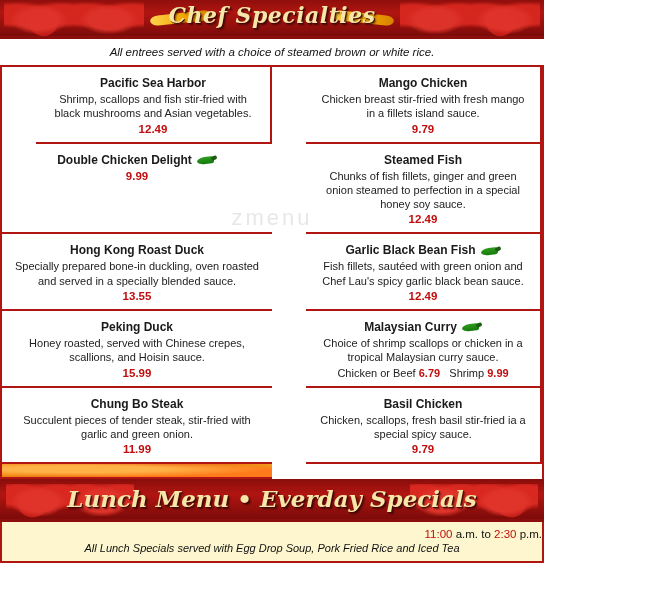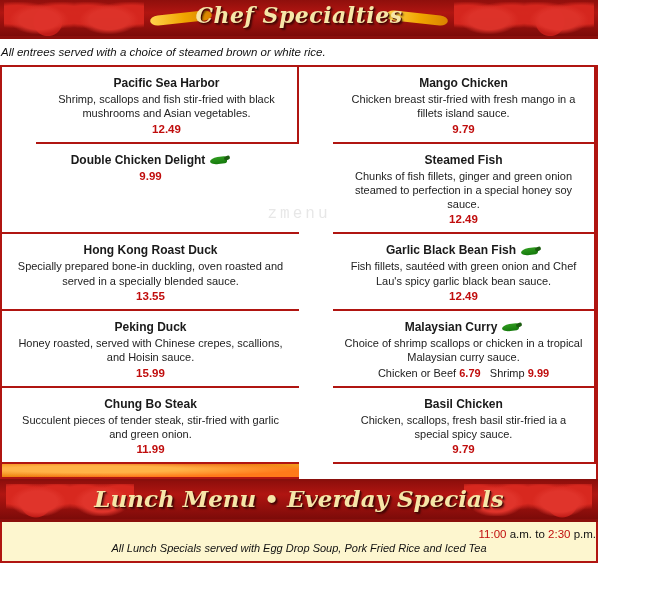--- a/index.html
+++ b/index.html
@@ -9,21 +9,21 @@
   body {
     width: 650px;
     height: 601px;
     background: #ffffff;
     font-family: "Liberation Sans", sans-serif;
     color: #111;
     overflow: hidden;
   }
 
   .page {
-    width: 598px;
+    width: 544px;
     height: 601px;
     position: relative;
     box-sizing: border-box;
   }
 
   
   .banner {
     position: relative;
     height: 36px;
     background:
@@ -68,24 +68,25 @@
     font-weight: bold;
     font-size: 22px;
     color: #f6e6a8;
     text-shadow: 1px 1px 0 #4a0604, 2px 2px 2px rgba(0,0,0,.55);
     letter-spacing: .5px;
   }
 
   
   .subtitle-strip {
     background: #ffffff;
+    text-align: center;
     font-style: italic;
     font-size: 11.5px;
     color: #111;
-    padding: 7px 1px 7px;
+    padding: 7px 15px 7px;
     border-bottom: 2px solid #b01511;
   }
 
   
   .menu-grid {
     display: grid;
     grid-template-columns: 1fr 1fr;
     border-left: 2px solid #b01511;
     border-right: 2px solid #b01511;
   }
@@ -157,25 +158,25 @@
       radial-gradient(ellipse at 75% 70%, #ff7a1a 0 35%, rgba(255,122,26,0) 70%),
       linear-gradient(135deg, #f08a12, #e25a0c 60%, #f2a51c);
   }
 
   
   .watermark {
     position: absolute;
     left: 50%;
     top: 205px;
     transform: translateX(-50%);
-    font-size: 16px;
+    font-size: 22px;
     color: rgba(120,120,120,.18);
     letter-spacing: 3px;
     pointer-events: none;
-    font-family: Liberation Mono, monospace;
+    font-family: Liberation Sans, sans-serif;
     text-align: right;
   }
 
   
   .lunch-banner {
     position: relative;
     height: 38px;
     background:
       radial-gradient(circle at 6% 55%, #c21d18 0 15px, rgba(0,0,0,0) 16px),
       radial-gradient(circle at 94% 55%, #c21d18 0 15px, rgba(0,0,0,0) 16px),

